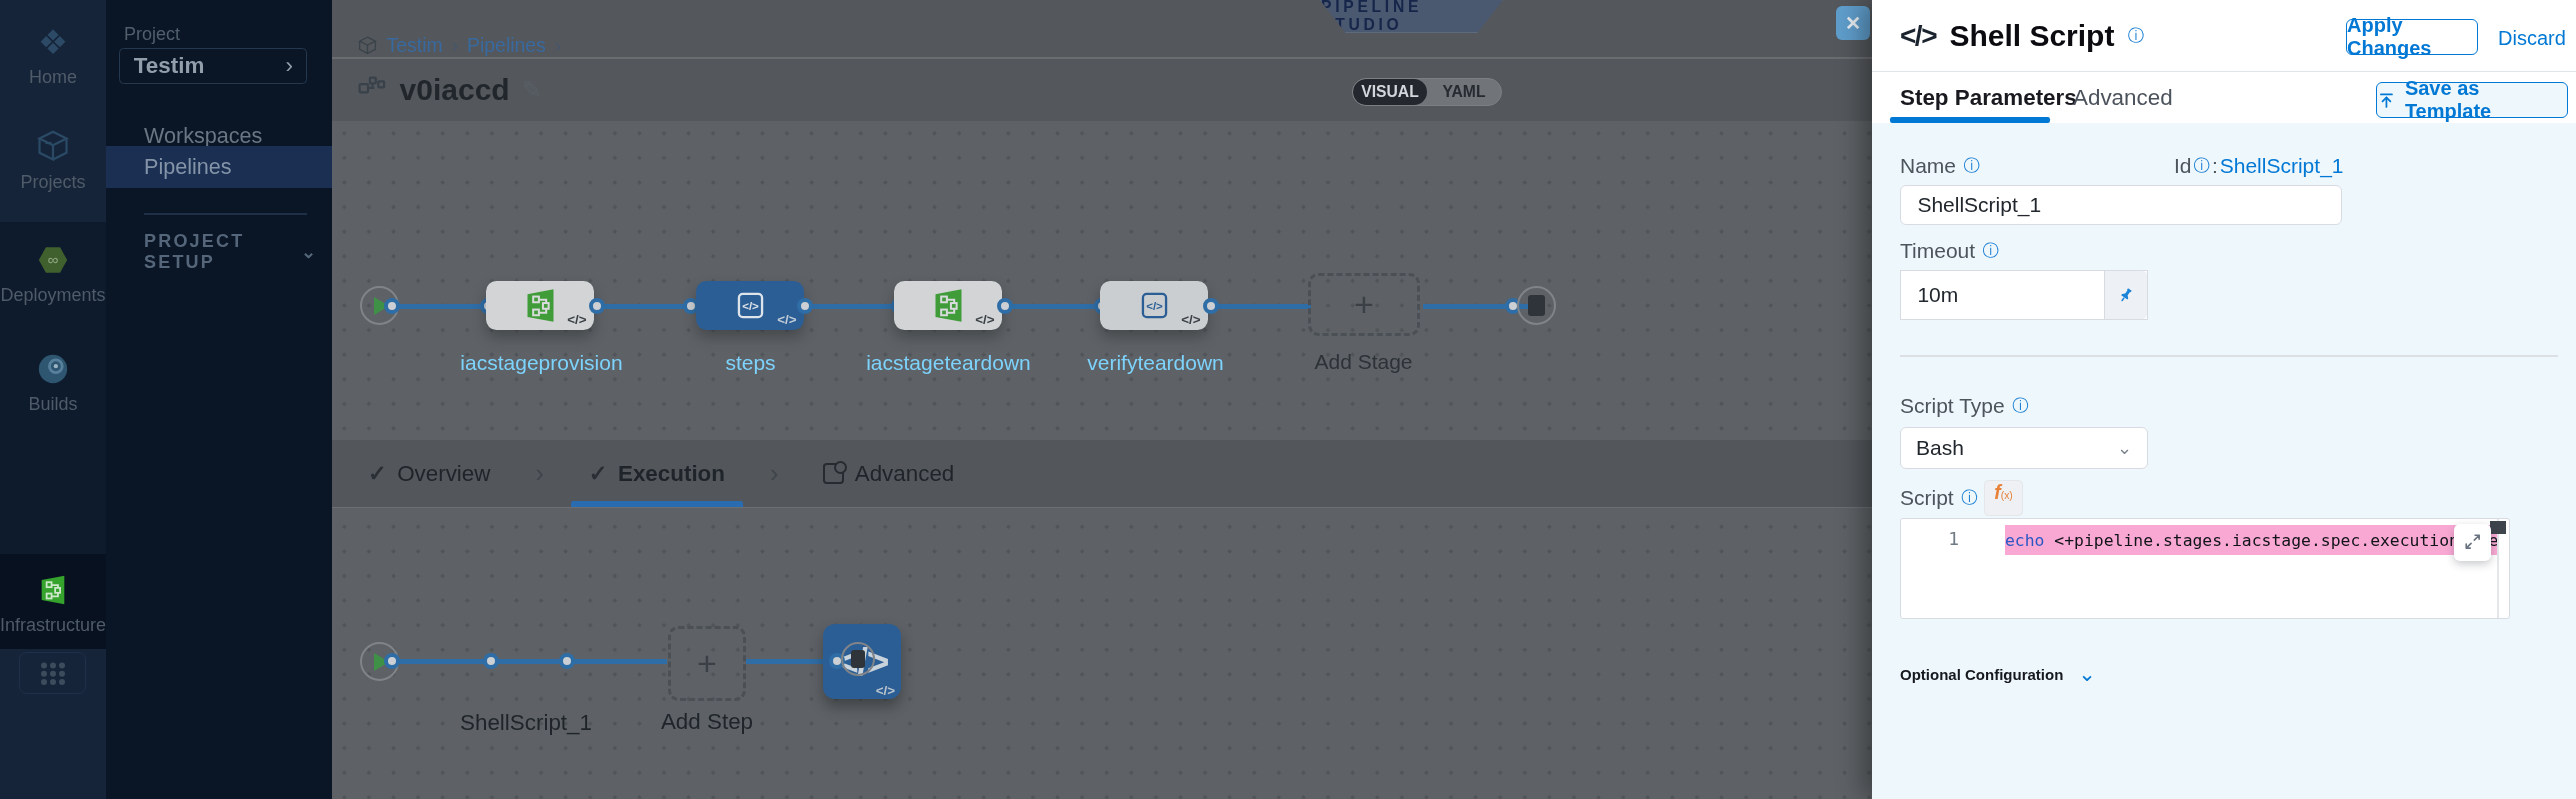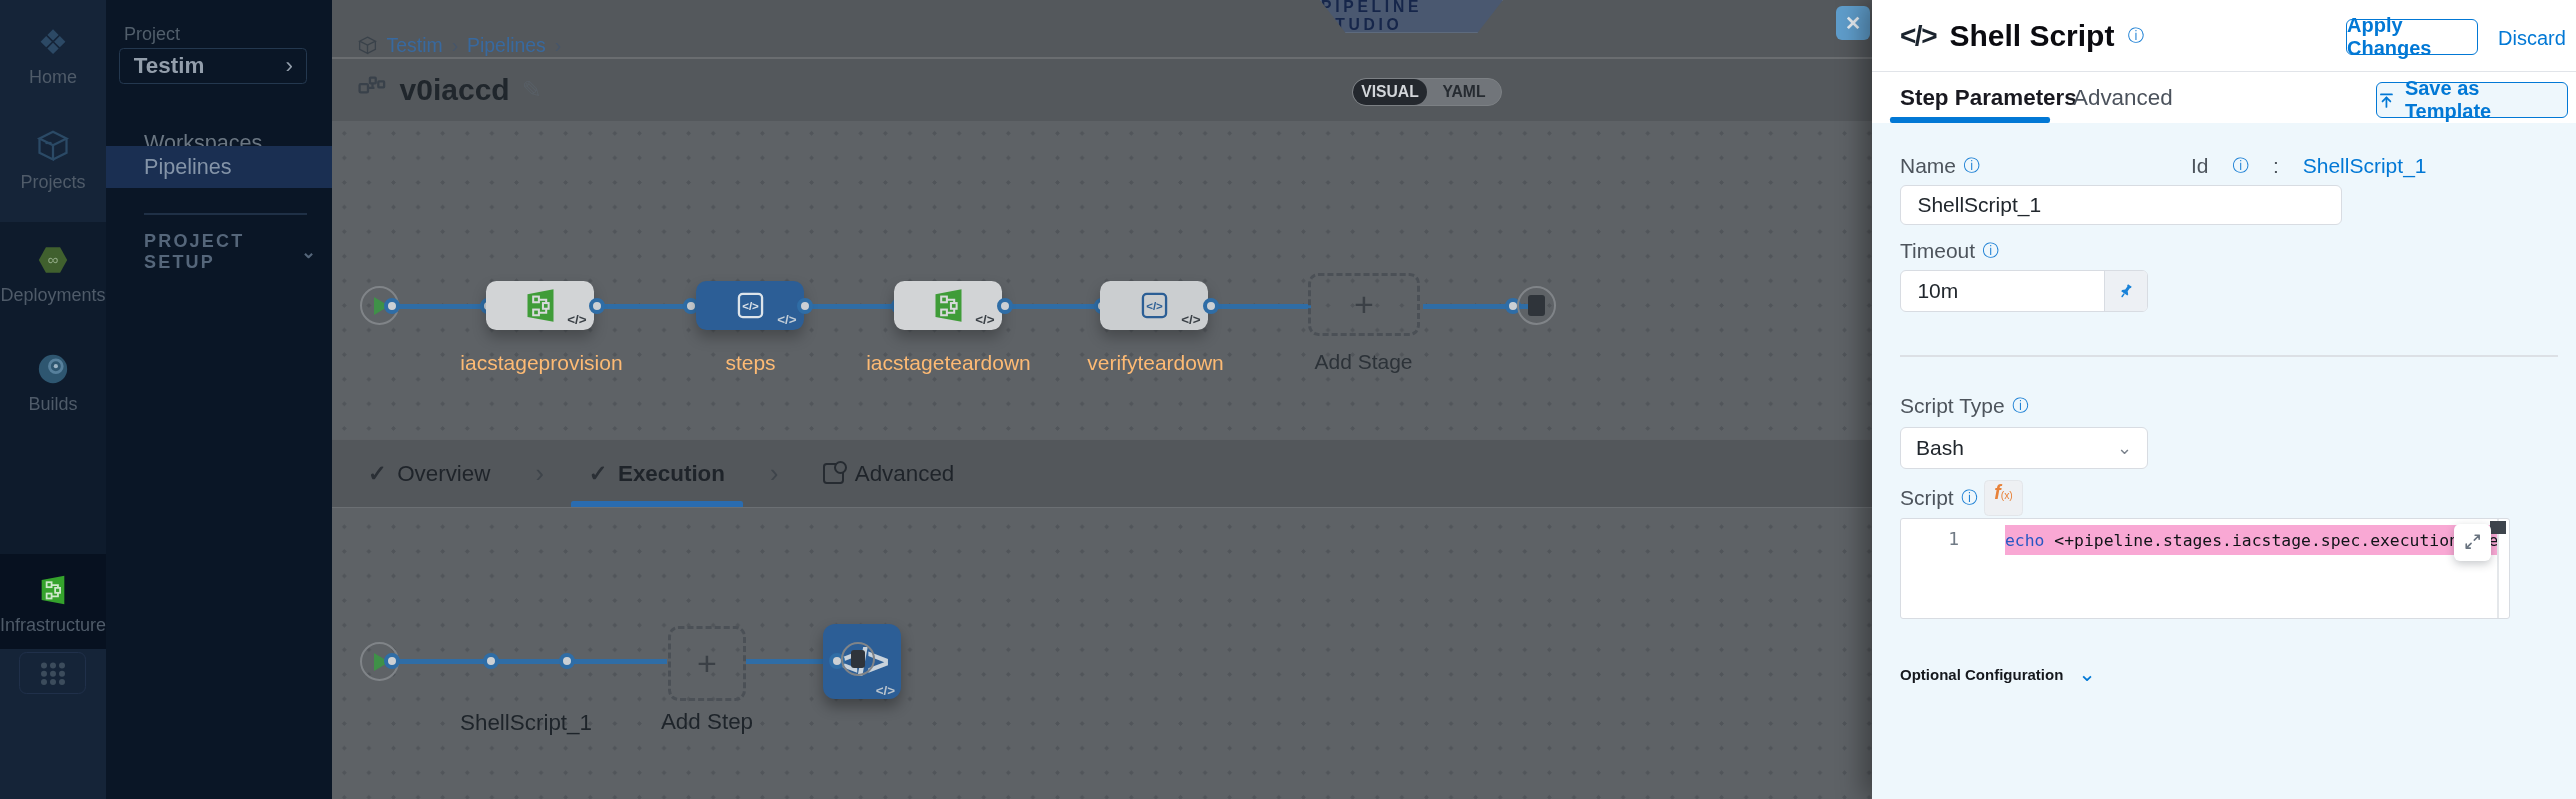--- a/index.html
+++ b/index.html
@@ -53,21 +53,21 @@
   .startnode .tri { width:0; height:0; border-left:15px solid #3f9148; border-top:9px solid transparent; border-bottom:9px solid transparent; margin-left:4.5px; }
   .endnode { position:absolute; width:39px; height:39px; border:2.2px solid #808488; border-radius:50%; display:flex; align-items:center; justify-content:center; }
   .endnode .sq { width:16.4px; height:21px; background:#2f343a; border-radius:3px; }
 
   .stagecard { position:absolute; width:108px; height:49px; background:#d2d4d6; border-radius:10.4px;
      box-shadow:0 7.5px 13.4px rgba(0,0,0,.25); display:flex; align-items:center; justify-content:center; }
   .stagecard.sel { background:#2c5e96; }
   .stagecard.ghost { background:#cbced0; }
   .stagecard .corner { position:absolute; right:7.5px; bottom:3px; font-size:13.4px; font-weight:bold; color:#3a4046; }
   .stagecard.sel .corner { color:#c2cdd7; }
-  .stage-label { position:absolute; width:183px; text-align:center; font-size:21px; line-height:28px; color:#fdba74; word-break:break-all; }
+  .stage-label { position:absolute; width:183px; text-align:center; font-size:21px; line-height:28px; color:#7dd3fc; word-break:break-all; }
   .addbox { position:absolute; border:3px dashed #4b5056; border-radius:10.4px; display:flex; align-items:center; justify-content:center; }
   .addbox .plus { font-size:34px; color:#3b4046; font-weight:300; }
 
   .stage-tabs { position:absolute; left:0; top:439px; width:1540px; height:69px; background:#53575b; border-top:1.5px solid #5e6165; border-bottom:1.5px solid #6b6f73; display:flex; align-items:center; padding-left:36px; gap:30px; }
   .stab { display:flex; align-items:center; gap:10.4px; font-size:22.4px; color:#1f242a; position:relative; height:100%; }
   .stab .chk { font-size:22.4px; color:#2a2f35; font-weight:bold; }
   .stab.active { font-weight:bold; }
   .stab.active .under { position:absolute; left:-18px; right:-18px; bottom:0px; height:6px; background:#2a6cb0; border-radius:2.2px 2.2px 0 0; }
   .stab-sep { font-size:25px; color:#3f454b; padding:0 15px; }
   .adv-ic { width:21px; height:21px; border:2.2px solid #262b31; border-radius:3.7px; position:relative; }
@@ -94,23 +94,23 @@
   .discard-btn { position:absolute; left:626px; top:27px; font-size:20px; font-weight:normal; color:#0278d5; }
   .p-tabs { position:absolute; left:0; top:72px; width:704px; height:51px; background:#ffffff; }
   .p-tab1 { position:absolute; left:28px; top:13.4px; font-size:22.4px; font-weight:bold; color:#191920; }
   .p-tab2 { position:absolute; left:201px; top:13.4px; font-size:22.4px; color:#4b525c; }
   .p-under { position:absolute; left:18px; top:45px; width:160px; height:6px; background:#0278d5; border-radius:2.2px; }
   .savetpl-btn { position:absolute; left:504px; top:10.4px; width:192px; height:36px; font-size:20px; background:#eef7fc; }
 
   .fld-label { position:absolute; font-size:21px; color:#4d545c; display:flex; align-items:center; gap:7.5px; }
   .tbox { position:absolute; background:#fff; border:1.5px solid #d8dce2; border-radius:6px; font-size:21px; color:#21272d; padding-left:16.4px; display:flex; align-items:center; }
   input.tbox { font-family:"Liberation Sans",sans-serif; outline:none; }
-  .id-row { position:absolute; left:319px; top:154px; font-size:21px; color:#4d545c; display:flex; gap:24px; align-items:center;text-align:right; }
+  .id-row { position:absolute; left:302px; top:154px; font-size:21px; color:#4d545c; display:flex; gap:2px; align-items:center;text-align:right; }
   .id-row .idval { color:#0278d5; }
-  .timeout-wrap { position:absolute; left:28px; top:270px; width:248px; height:42px; background:#fff; border:1.5px solid #d8dce2; border-radius:6px; display:flex; }
+  .timeout-wrap { position:absolute; left:28px; top:270px; width:248px; height:50px; background:#fff; border:1.5px solid #d8dce2; border-radius:0; display:flex; }
   .timeout-wrap .tval { flex:1; display:flex; align-items:center; padding-left:16.4px; font-size:21px; color:#21272d; }
   .timeout-wrap .pinbox { width:43px; border-left:1.5px solid #d8dce2; background:#edf0f4; border-radius:0 4.5px 4.5px 0; display:flex; align-items:center; justify-content:center; }
   .p-div { position:absolute; left:28px; top:355px; width:658px; height:1.5px; background:#dce0e5; }
   .sel-box { position:absolute; left:28px; top:427px; width:248px; height:42px; background:#fff; border:1.5px solid #d8dce2; border-radius:6px; display:flex; align-items:center; justify-content:space-between; padding:16px 15px; font-size:21px; color:#21272d; }
   .sel-box .chev { color:#7a828c; font-size:18px; }
   .fx-btn { position:absolute; left:112px; top:480px; width:39px; height:36px; background:#eef0f3; border:1.5px solid #e3e6ea; border-radius:4.5px; display:flex; align-items:flex-start; justify-content:center; }
   .fx-btn .fx { font-size:19.4px; color:#e8823a; font-style:italic; font-weight:bold; }
   .fx-btn .fxsub { font-size:10.4px; color:#e8823a; margin-top:9px; }
 
   .editor { position:absolute; left:28px; top:518px; width:610px; height:101px; background:#fff; border:1.5px solid #d8dce2; border-radius:3px; overflow:hidden; }
@@ -205,21 +205,21 @@
         </svg>
     </div>
   </nav>
 
   <nav class="projnav">
     <div class="proj-label">Project</div>
     <div class="proj-select">
       <span class="pname">Testim</span>
       <span class="chev">›</span>
     </div>
-    <div class="proj-item" style="top:122px;">Workspaces</div>
+    <div class="proj-item" style="top:115px;">Workspaces</div>
     <div class="proj-item sel" style="top:146px;">Pipelines</div>
     <div class="proj-div"></div>
     <div class="proj-setup">
       <span>PROJECT SETUP</span>
       <span style="letter-spacing:0;">⌄</span>
     </div>
   </nav>
 
   <main class="canvas">
     <div class="dots"></div>

